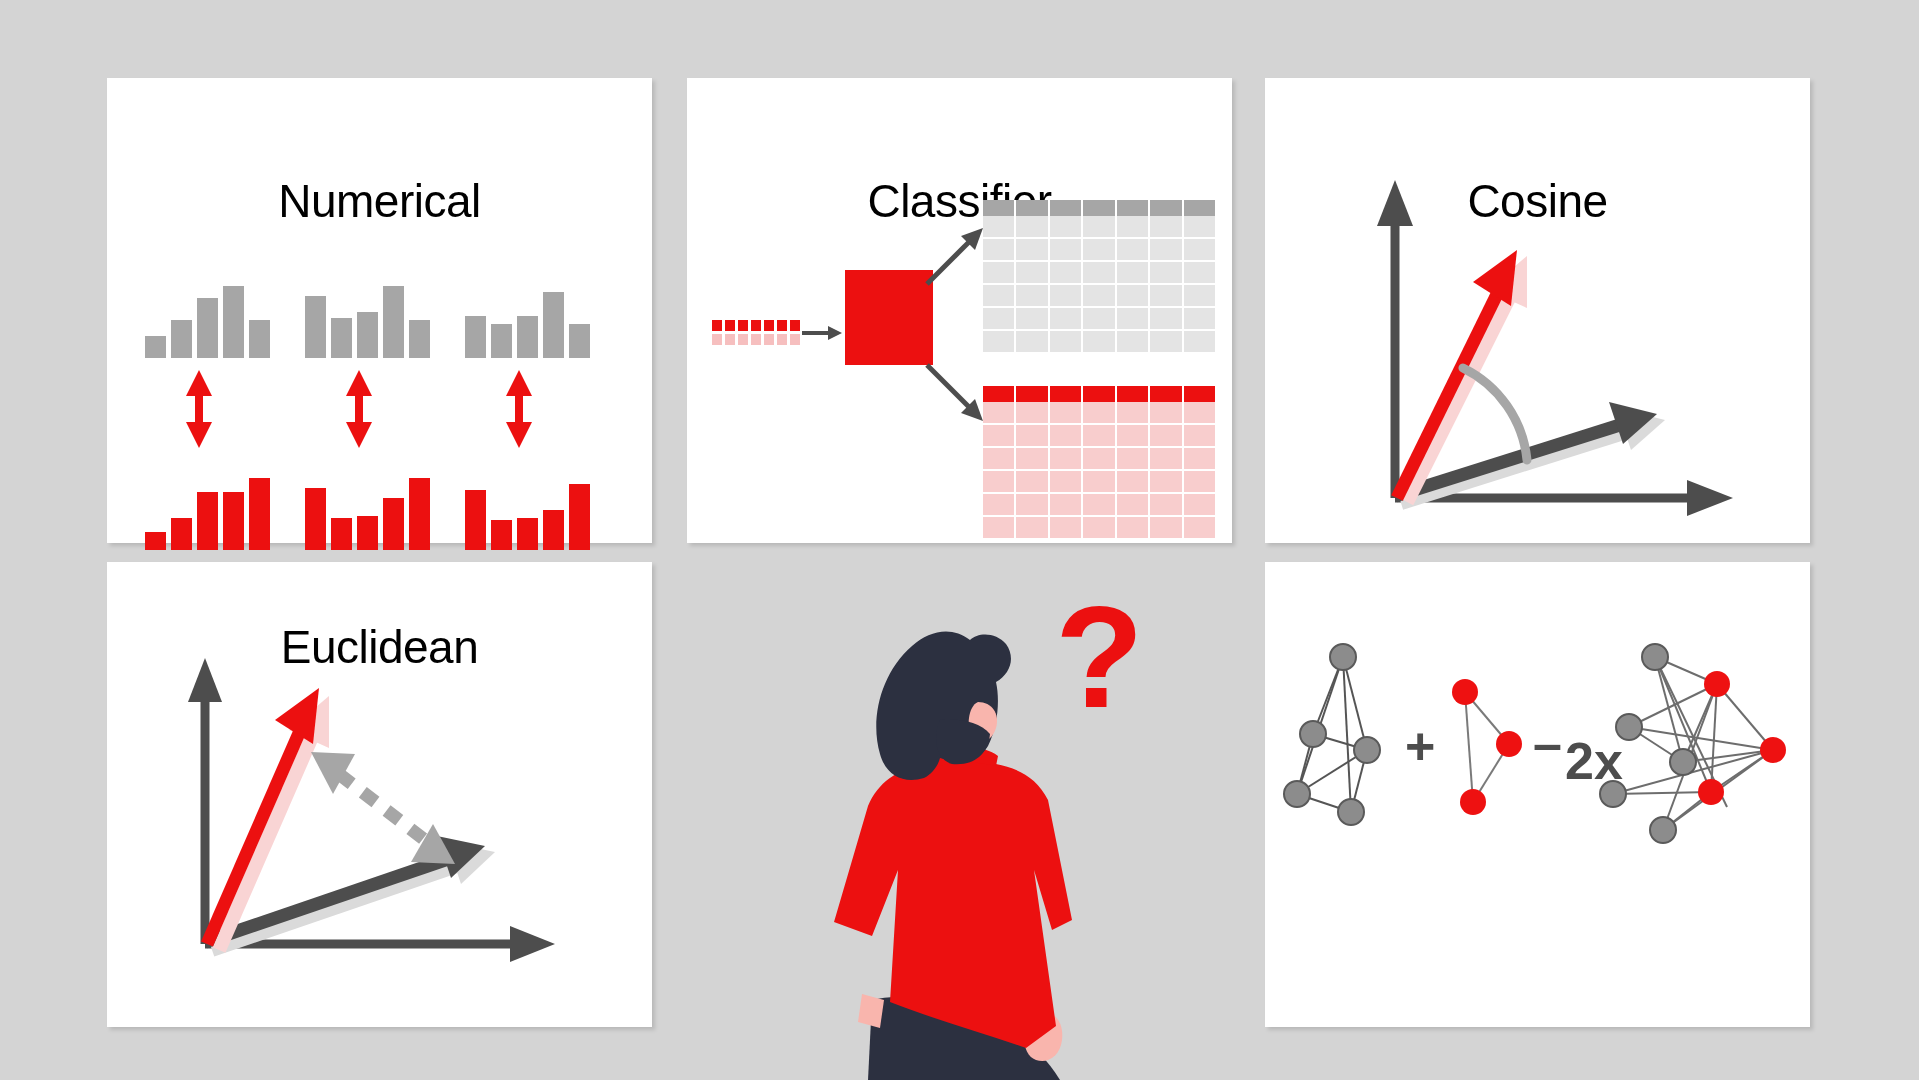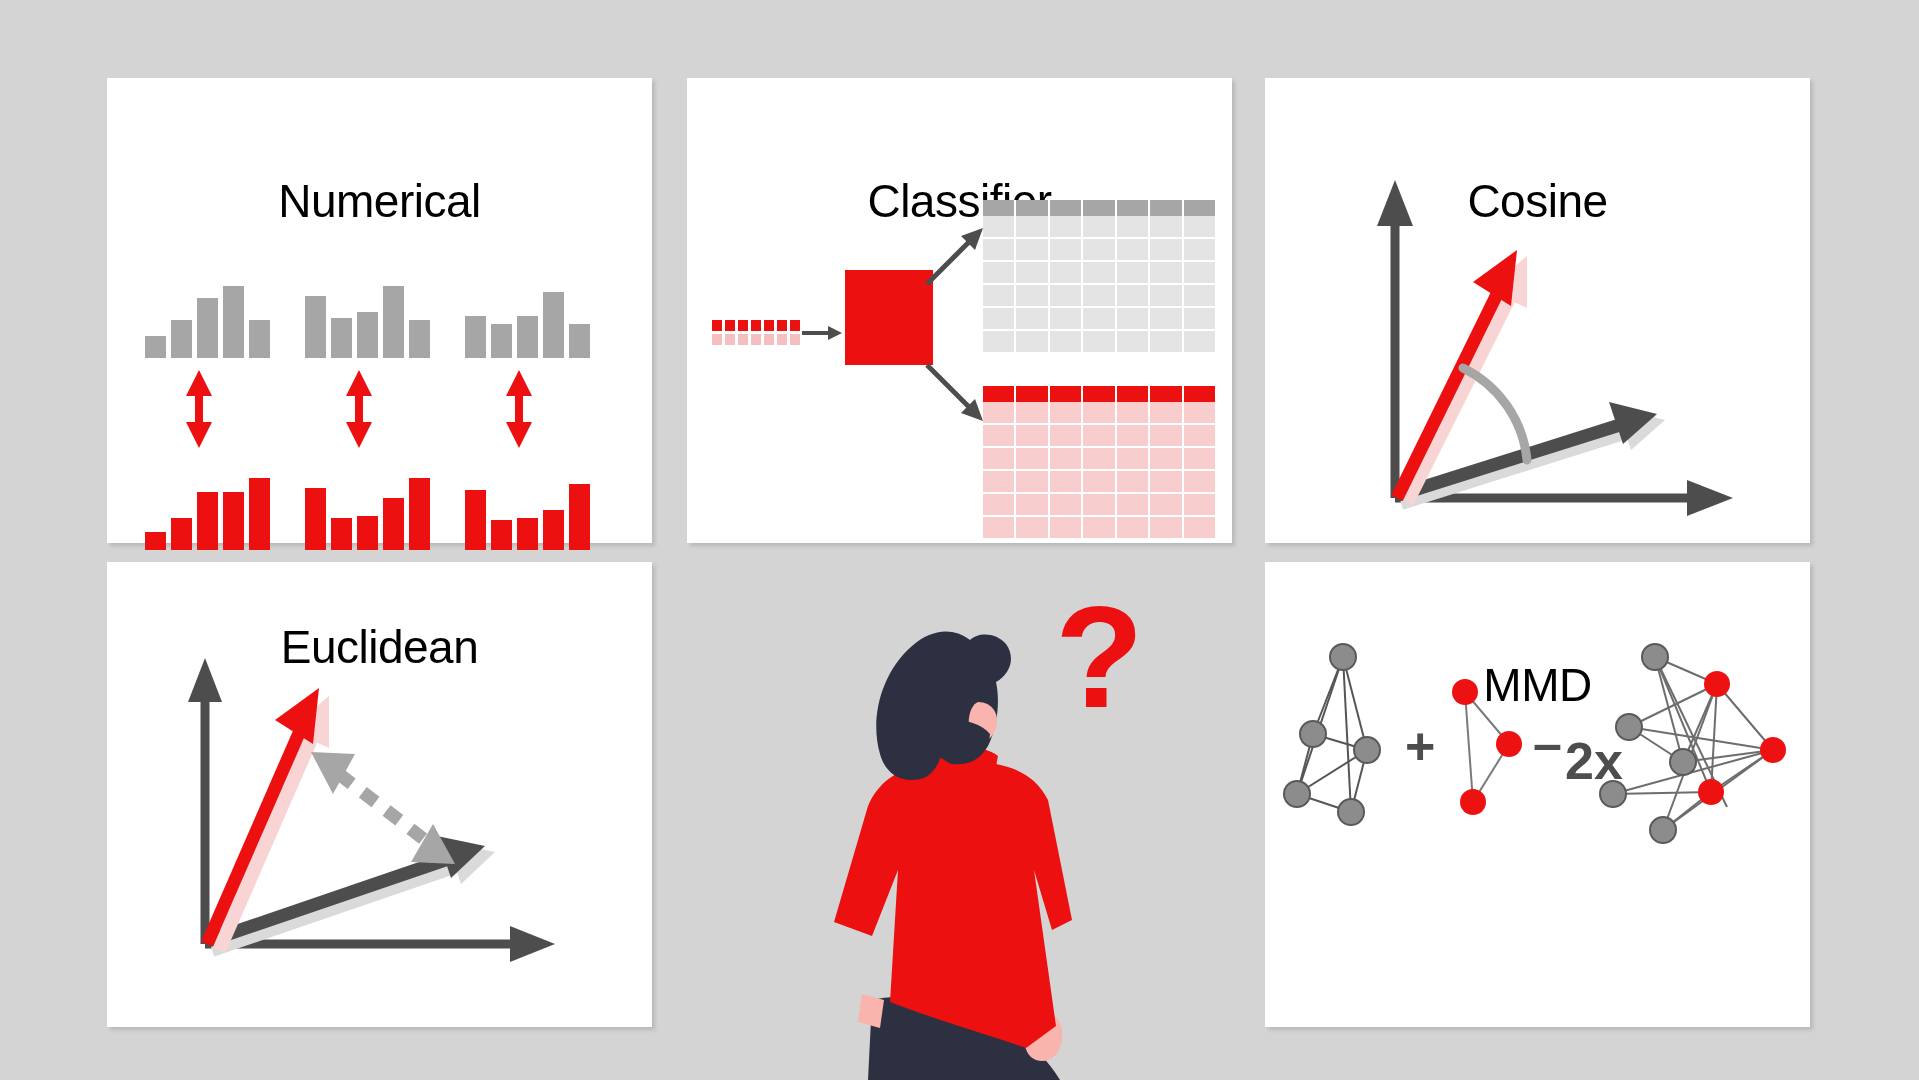--- a/index.html
+++ b/index.html
@@ -417,21 +417,20 @@
       <g>
         <line x1="132" y1="420" x2="236" y2="208" stroke="#ec1010" stroke-width="13"></line>
         <polygon points="252,172 208,204 246,228" fill="#ec1010"></polygon>
       </g>
 
       <path d="M 198 290 A 115 115 0 0 1 262 382" fill="none" stroke="#a6a6a6" stroke-width="9" stroke-linecap="round"></path>
     </svg>
   </div>
 
   <div class="panel" id="p-mmd">
-    <div class="panel-title">MMD</div>
     <svg class="vecfig" viewBox="0 0 545 465">
 
       <g stroke="#555" stroke-width="2" fill="none">
         <line x1="78" y1="95" x2="48" y2="172"></line>
           <line x1="78" y1="95" x2="102" y2="188"></line>
         <line x1="78" y1="95" x2="86" y2="250"></line>
           <line x1="78" y1="95" x2="32" y2="232"></line>
         <line x1="48" y1="172" x2="102" y2="188"></line>
           <line x1="48" y1="172" x2="32" y2="232"></line>
         <line x1="32" y1="232" x2="102" y2="188"></line>

